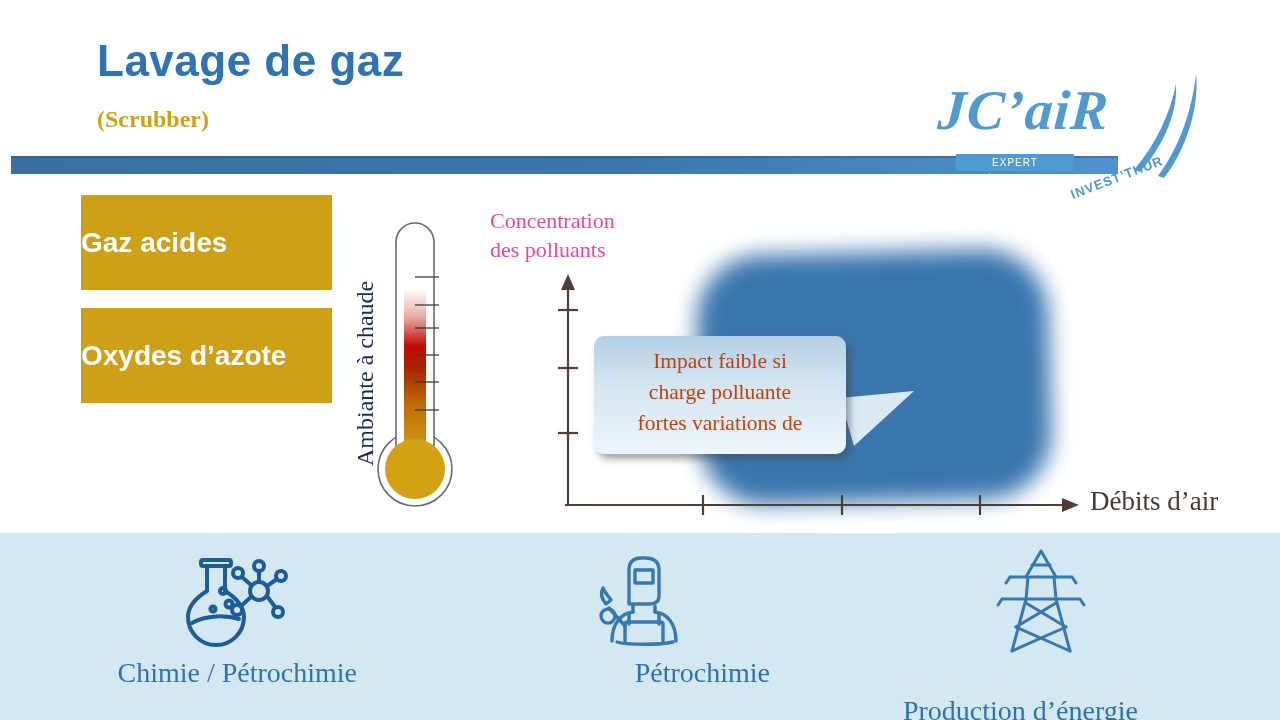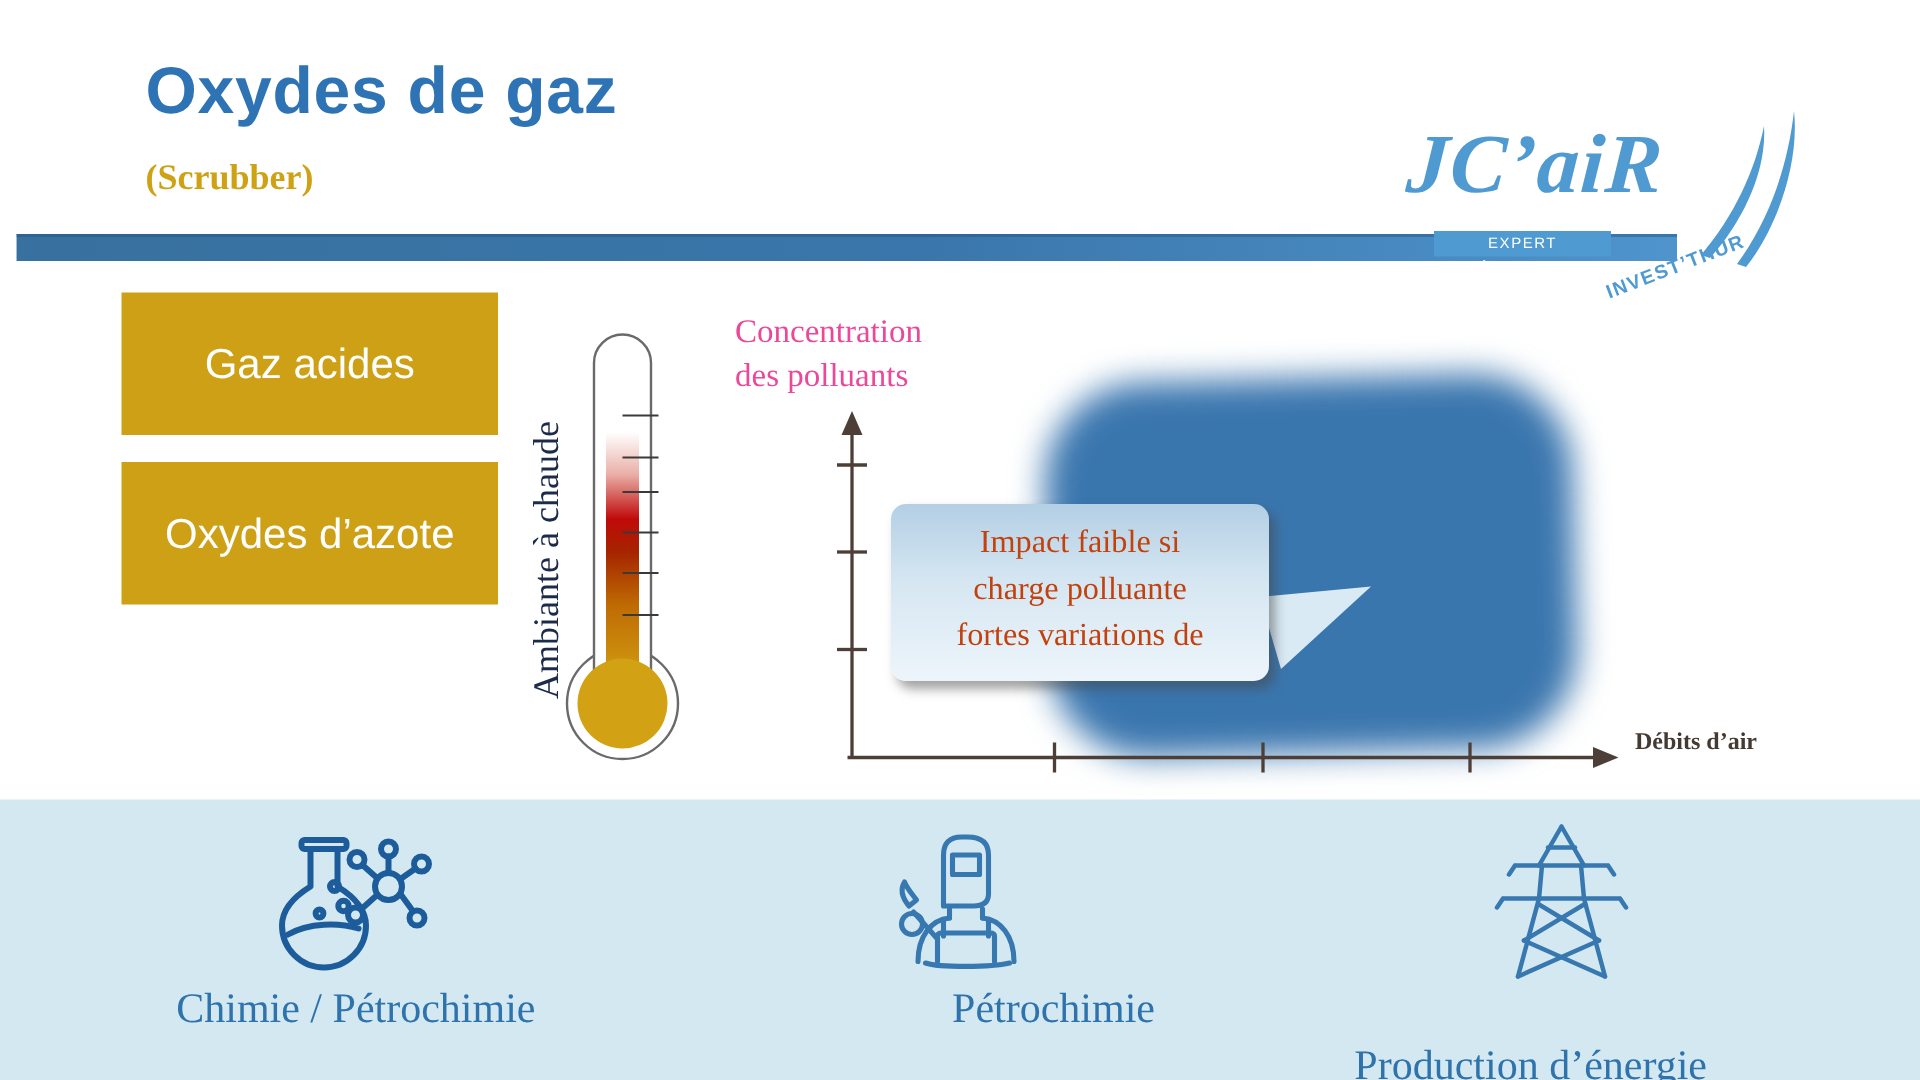--- a/index.html
+++ b/index.html
@@ -35,40 +35,40 @@
   }
   .logo-submark{
     position:absolute; left:138px; top:100px; font-size:13px; color:#4f9ad0;
     letter-spacing:1px; transform:rotate(-21deg); font-weight:bold;
     font-family:"Liberation Sans", sans-serif;
   }
   .logo-swoosh{position:absolute; left:198px; top:2px;}
   
   .pollutant-box{
     position:absolute; left:81px; width:251px; height:95px; background:#cda016;
-    color:#ffffff; font-size:28px; font-weight:normal; display:flex;
-    align-items:center; justify-content:center;
+    color:#ffffff; font-size:28px; font-weight:bold; display:flex;
+    align-items:center; 
   }
   .pb1{top:195px;} .pb2{top:308px;} .pb3{top:420px;}
   
   .thermo{position:absolute; left:368px; top:212px;}
   .thermo-label{
     position:absolute; left:352px; top:224px; height:242px;
     writing-mode:vertical-rl; transform:rotate(180deg);
     font-family:"Liberation Serif", serif; font-size:24px; color:#1c2b4a;
     display:flex; align-items:center;
   }
   
   .ylabel{
     position:absolute; left:490px; top:206px; font-family:"Liberation Serif", serif;
     font-size:22px; color:#ec4899; line-height:29px;
   }
   .xlabel{
     position:absolute; left:1090px; top:486px; font-family:"Liberation Serif", serif;
-    font-size:16px; color:#443a33;font-weight:bold;
+    font-size:27px; color:#443a33;
   }
   .axes{position:absolute; left:540px; top:262px;}
   .blob{
     position:absolute; left:698px; top:252px; width:352px; height:250px;
     background:#3a76ae; border-radius:66px; filter:blur(11px);
     transform:rotate(-1.5deg);
   }
   .callout{
     position:absolute; left:594px; top:336px; width:252px; height:118px;
     border-radius:10px;
@@ -93,21 +93,21 @@
   }
   .il1{left:27px;  width:330px;}
   .il2{left:470px; width:300px;}
   .il3{left:778px; width:360px;margin-top:38px;}
 </style>
 </head>
 <body>
 
 <div class="slide">
 
-  <div class="title">Oxydes de gaz</div>
+  <div class="title">Lavage de gaz</div>
   <div class="subtitle">(Scrubber)</div>
   <div class="divider"></div>
 
   <div class="logo">
     <div class="logo-wordmark">JC’aiR</div>
     <div class="logo-tagline">EXPERT AÉRAULIQUE</div>
     <div class="logo-submark">INVEST’THUR</div>
     <svg class="logo-swoosh" width="78" height="108" viewBox="0 0 78 108">
       <path d="M6,98 C28,72 42,42 48,12 C50,44 32,78 12,100 Z" fill="#4f9ad0"></path>
       <path d="M30,104 C52,74 64,38 68,2 C72,40 54,84 36,106 Z" fill="#4f9ad0"></path>

